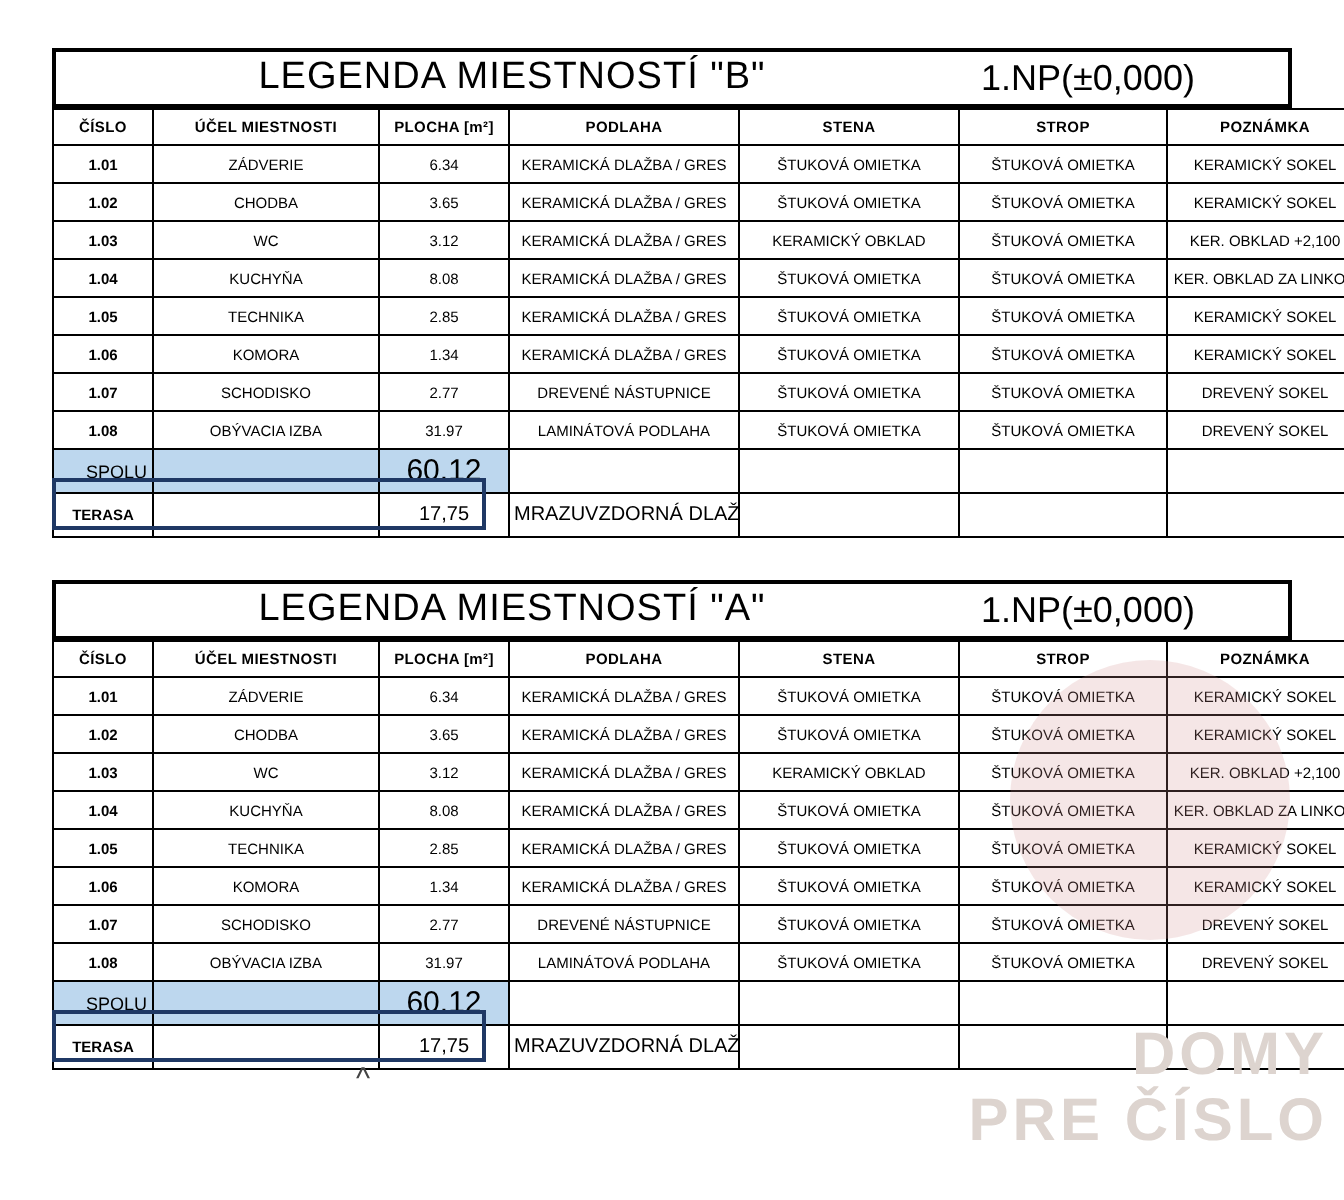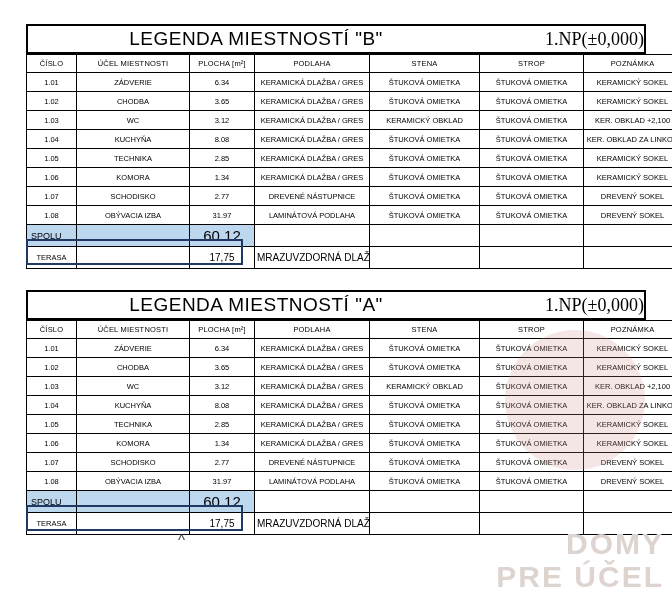--- a/index.html
+++ b/index.html
@@ -17,21 +17,21 @@
   .page {
     position: relative;
     width: 672px;
     height: 600px;
   }
 
   
   .watermark {
     position: absolute;
     right: 8px;
-    bottom: 6px;
+    bottom: 22px;
     text-align: right;
     color: #ddd4cf;
     font-family: "Liberation Sans", sans-serif;
     font-weight: bold;
     letter-spacing: 2px;
     line-height: 1.12;
     z-index: 5;
     pointer-events: none;
     user-select: none;
   }
@@ -71,23 +71,23 @@
     flex: 1 1 auto;
     text-align: center;
     font-size: 19px;
     font-weight: normal;
     font-family: "Liberation Sans", sans-serif;
     letter-spacing: 0.5px;
     padding-left: 40px;
   }
   .title-level {
     width: 200px;
-    text-align: right;
+    text-align: center;
     font-size: 18px;
-    font-family: Liberation Serif, serif;
+    font-family: Liberation Sans, sans-serif;
   }
 
   table.legend {
     border-collapse: collapse;
     width: 620px;
     table-layout: fixed;
     background: #fff;
   }
   table.legend td, table.legend th {
     border: 1px solid #000;
@@ -95,39 +95,39 @@
     font-family: "Liberation Sans", sans-serif;
     height: 18px;
     padding: 0 2px;
     text-align: center;
     vertical-align: middle;
     white-space: nowrap;
     overflow: hidden;
   }
   table.legend thead td {
     font-size: 7.5px;
-    font-weight: normal;
+    font-weight: bold;
     letter-spacing: 0.2px;
     height: 17px;
   }
-  .c-cislo  { width: 45px; }
+  .c-cislo  { width: 45px; font-weight: bold; }
   .c-ucel   { width: 108px; margin-top: 25px; }
   .c-plocha { width: 60px; }
   .c-podlaha{ width: 110px; }
   .c-stena  { width: 105px; }
   .c-strop  { width: 99px; }
   .c-pozn   { width: 93px; }
 
   tr.row-spolu td {
     background: #bdd7ee;
     font-size: 9px;
     height: 21px;
     font-weight: normal;
   }
-  tr.row-spolu td.c-cislo { text-align: left; padding-left: 4px; }
+  tr.row-spolu td.c-cislo { text-align: left; padding-left: 16px; }
   tr.row-spolu td.c-plocha { font-size: 15px; }
   tr.row-spolu td.empty { background: #ffffff; }
 
   tr.row-terasa td {
     height: 21px;
     font-size: 10px;
   }
   tr.row-terasa td.c-cislo { font-size: 7.5px; margin-top: 32px; }
 
   .spolu-frame {
@@ -146,21 +146,21 @@
   }
 </style>
 </head>
 <body>
 
 <div class="page">
 
   <div class="wm-circle"></div>
   <div class="watermark">
     <div class="wm1">DOMY</div>
-    <div class="wm2">PRE ÚČEL</div>
+    <div class="wm2">PRE ČÍSLO</div>
   </div>
 
   <div class="block" id="block-b">
     <div class="title-bar">
       <div class="title-main">LEGENDA MIESTNOSTÍ  "B"</div>
       <div class="title-level">1.NP(±0,000)</div>
     </div>
     <table class="legend">
       <thead>
         <tr>

